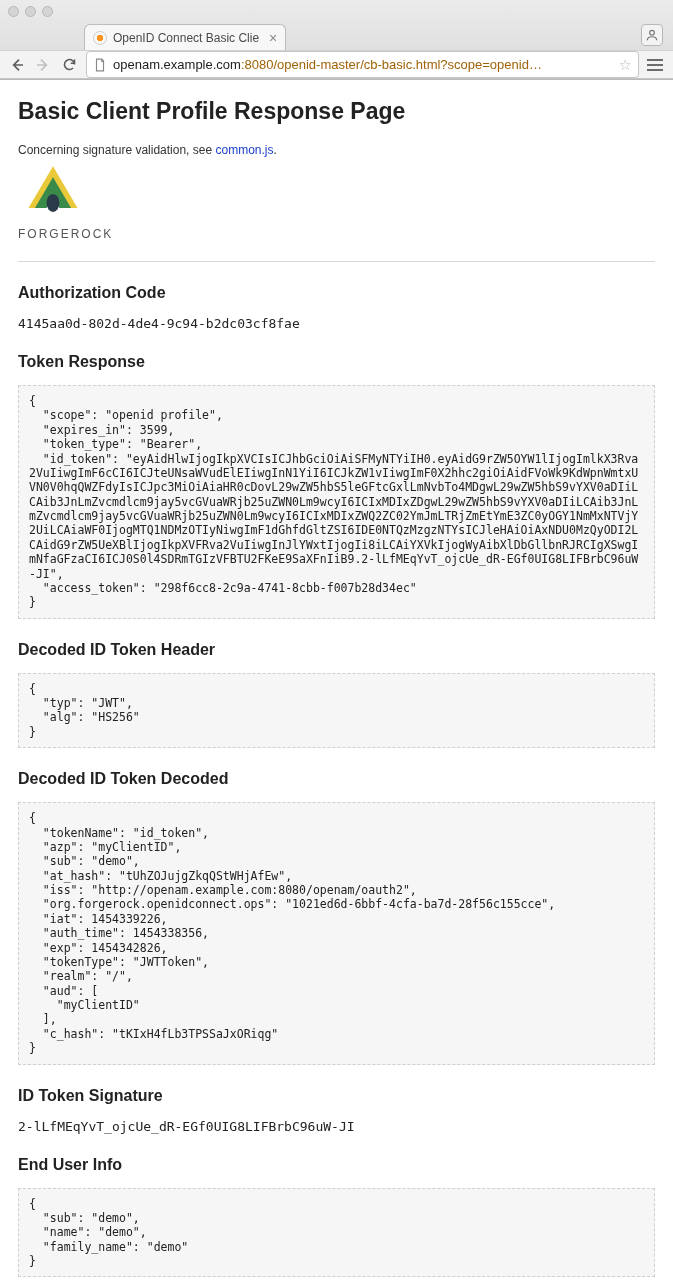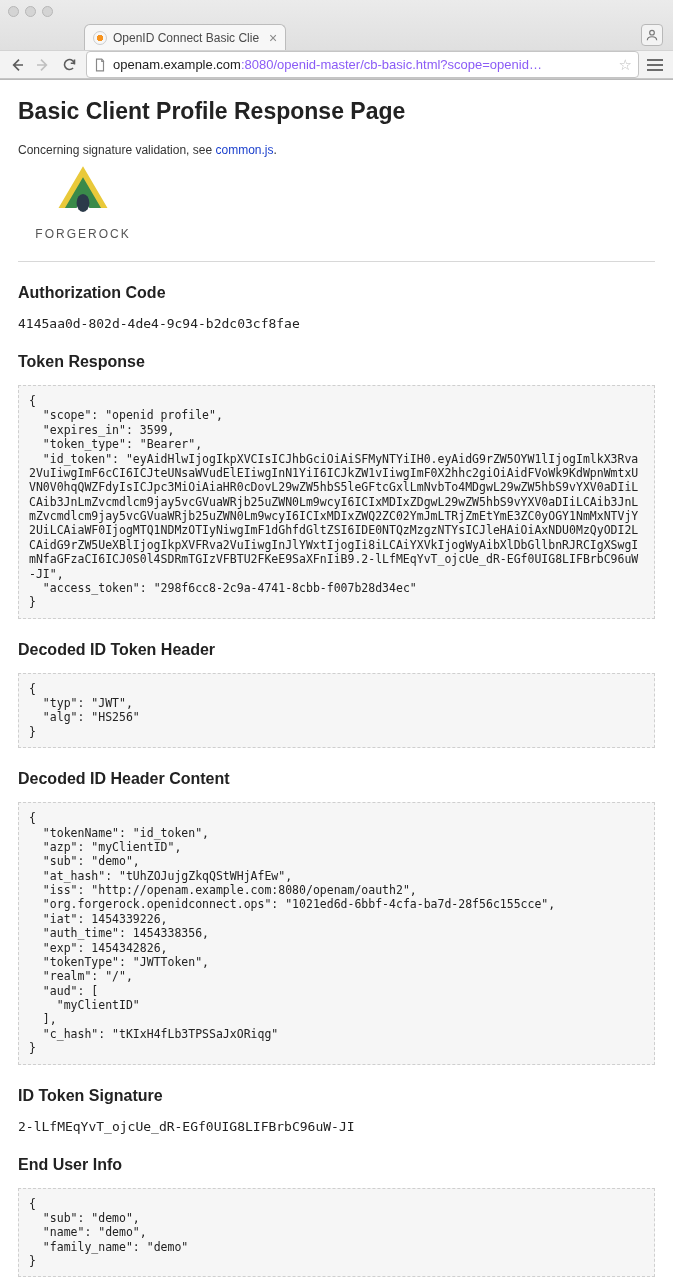--- a/index.html
+++ b/index.html
@@ -78,21 +78,21 @@
     display: flex;
     align-items: center;
     padding: 0 6px;
     font-size: 13px;
     color: #333;
     overflow: hidden;
     white-space: nowrap;
   }
   .urlbar .doc-icon { width: 14px; height: 14px; margin-right: 6px; }
   .urlbar .host { color: #222; }
-  .urlbar .port, .urlbar .path { color: #8b5cf6; }
+  .urlbar .port, .urlbar .path { color: #a16207; }
   .star { margin-left: auto; color: #bdbdbd; font-size: 15px; }
   .menu-btn { width: 18px; height: 18px; display: flex; flex-direction: column; justify-content: center; gap: 3px; }
   .menu-btn span { display:block; height: 2px; background: #6c6c6c; width: 16px; }
 
   .page {
     padding: 18px 18px 30px 18px;
   }
   .header-row {
     display: flex;
     justify-content: space-between;
@@ -107,21 +107,21 @@
     margin-bottom: 18px;
     color: #222;
   }
   .header-text p {
     font-size: 12px;
     color: #333;
   }
   .header-text a { color: #1a3fcc; text-decoration: none; }
   .logo {
     width: 130px; height: 90px;
-    display: flex; flex-direction: column; align-items: center; justify-content: center;
+    display: flex; flex-direction: column; align-items: flex-start; justify-content: center;
   }
   .logo-text { font-size: 12px; letter-spacing: 2px; color: #555; margin-top: 6px; font-weight: 500;}
   h2 {
     font-size: 16px;
     font-weight: bold;
     margin-top: 22px;
     margin-bottom: 14px;
     color: #222;
   }
   .mono {
@@ -237,21 +237,21 @@
   "id_token": "eyAidHlwIjogIkpXVCIsICJhbGciOiAiSFMyNTYiIH0.eyAidG9rZW5OYW1lIjogImlkX3Rva2VuIiwgImF6cCI6ICJteUNsaWVudElEIiwgInN1YiI6ICJkZW1vIiwgImF0X2hhc2giOiAidFVoWk9KdWpnWmtxUVN0V0hqQWZFdyIsICJpc3MiOiAiaHR0cDovL29wZW5hbS5leGFtcGxlLmNvbTo4MDgwL29wZW5hbS9vYXV0aDIiLCAib3JnLmZvcmdlcm9jay5vcGVuaWRjb25uZWN0Lm9wcyI6ICIxMDIxZDgwL29wZW5hbS9vYXV0aDIiLCAib3JnLmZvcmdlcm9jay5vcGVuaWRjb25uZWN0Lm9wcyI6ICIxMDIxZWQ2ZC02YmJmLTRjZmEtYmE3ZC0yOGY1NmMxNTVjY2UiLCAiaWF0IjogMTQ1NDMzOTIyNiwgImF1dGhfdGltZSI6IDE0NTQzMzgzNTYsICJleHAiOiAxNDU0MzQyODI2LCAidG9rZW5UeXBlIjogIkpXVFRva2VuIiwgInJlYWxtIjogIi8iLCAiYXVkIjogWyAibXlDbGllbnRJRCIgXSwgImNfaGFzaCI6ICJ0S0l4SDRmTGIzVFBTU2FKeE9SaXFnIiB9.2-lLfMEqYvT_ojcUe_dR-EGf0UIG8LIFBrbC96uW-JI",
   "access_token": "298f6cc8-2c9a-4741-8cbb-f007b28d34ec"
 }</div>
 
   <h2>Decoded ID Token Header</h2>
   <div class="codeblock">{
   "typ": "JWT",
   "alg": "HS256"
 }</div>
 
-  <h2>Decoded ID Header Content</h2>
+  <h2>Decoded ID Token Decoded</h2>
   <div class="codeblock">{
   "tokenName": "id_token",
   "azp": "myClientID",
   "sub": "demo",
   "at_hash": "tUhZOJujgZkqQStWHjAfEw",
   "iss": "http://openam.example.com:8080/openam/oauth2",
   "org.forgerock.openidconnect.ops": "1021ed6d-6bbf-4cfa-ba7d-28f56c155cce",
   "iat": 1454339226,
   "auth_time": 1454338356,
   "exp": 1454342826,

